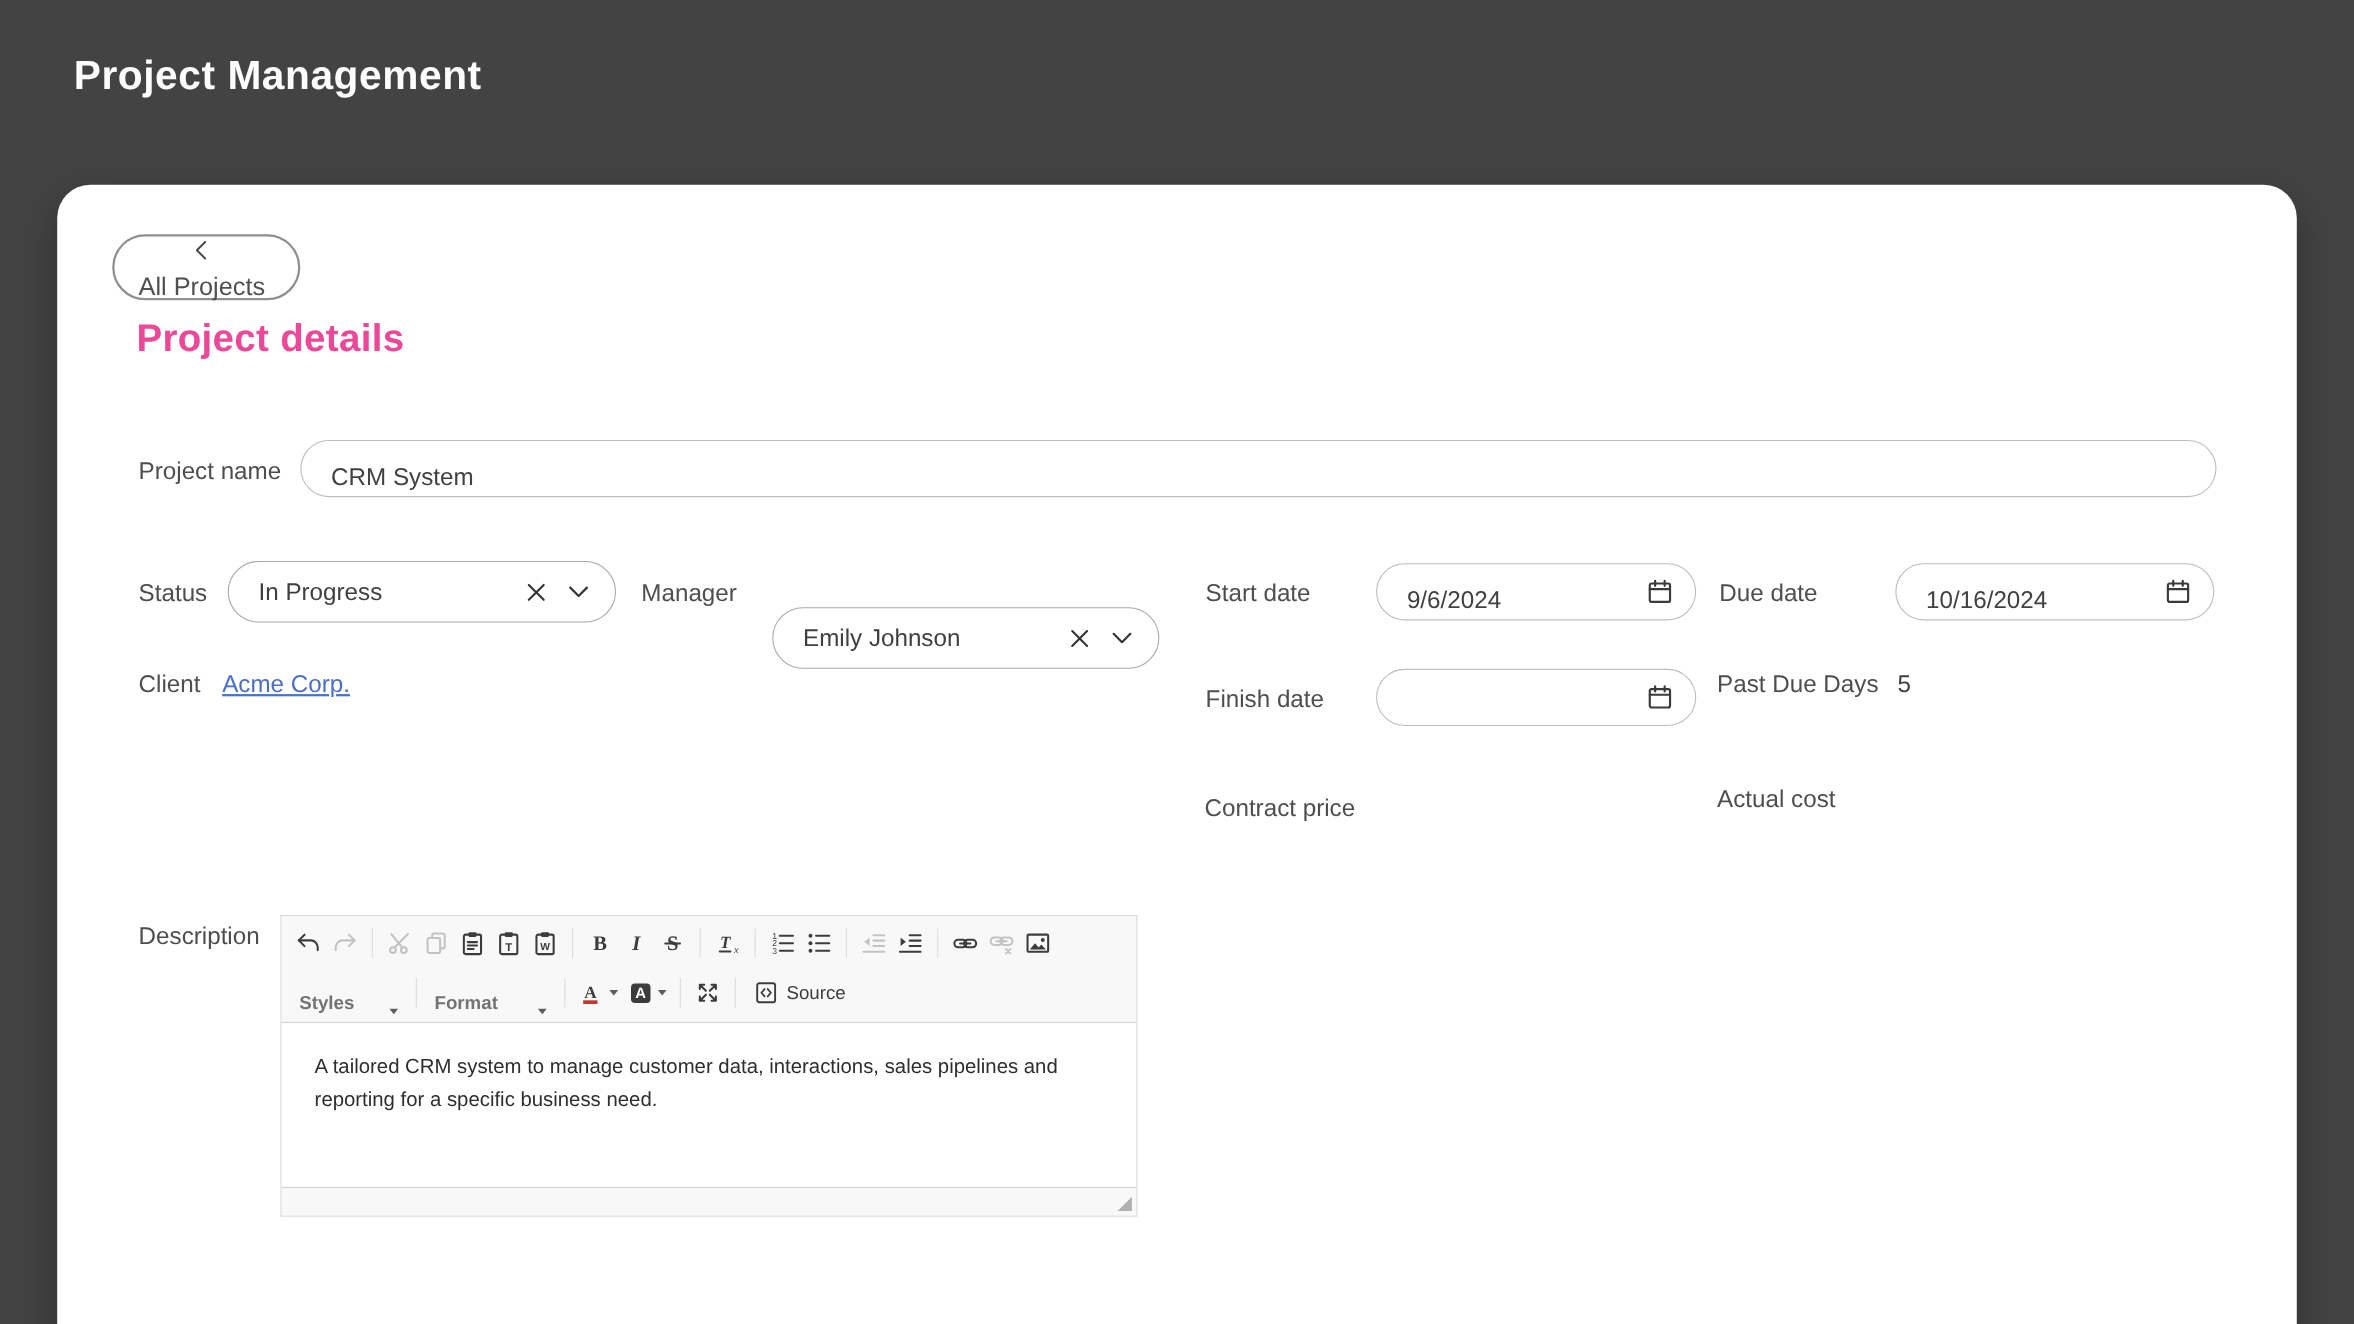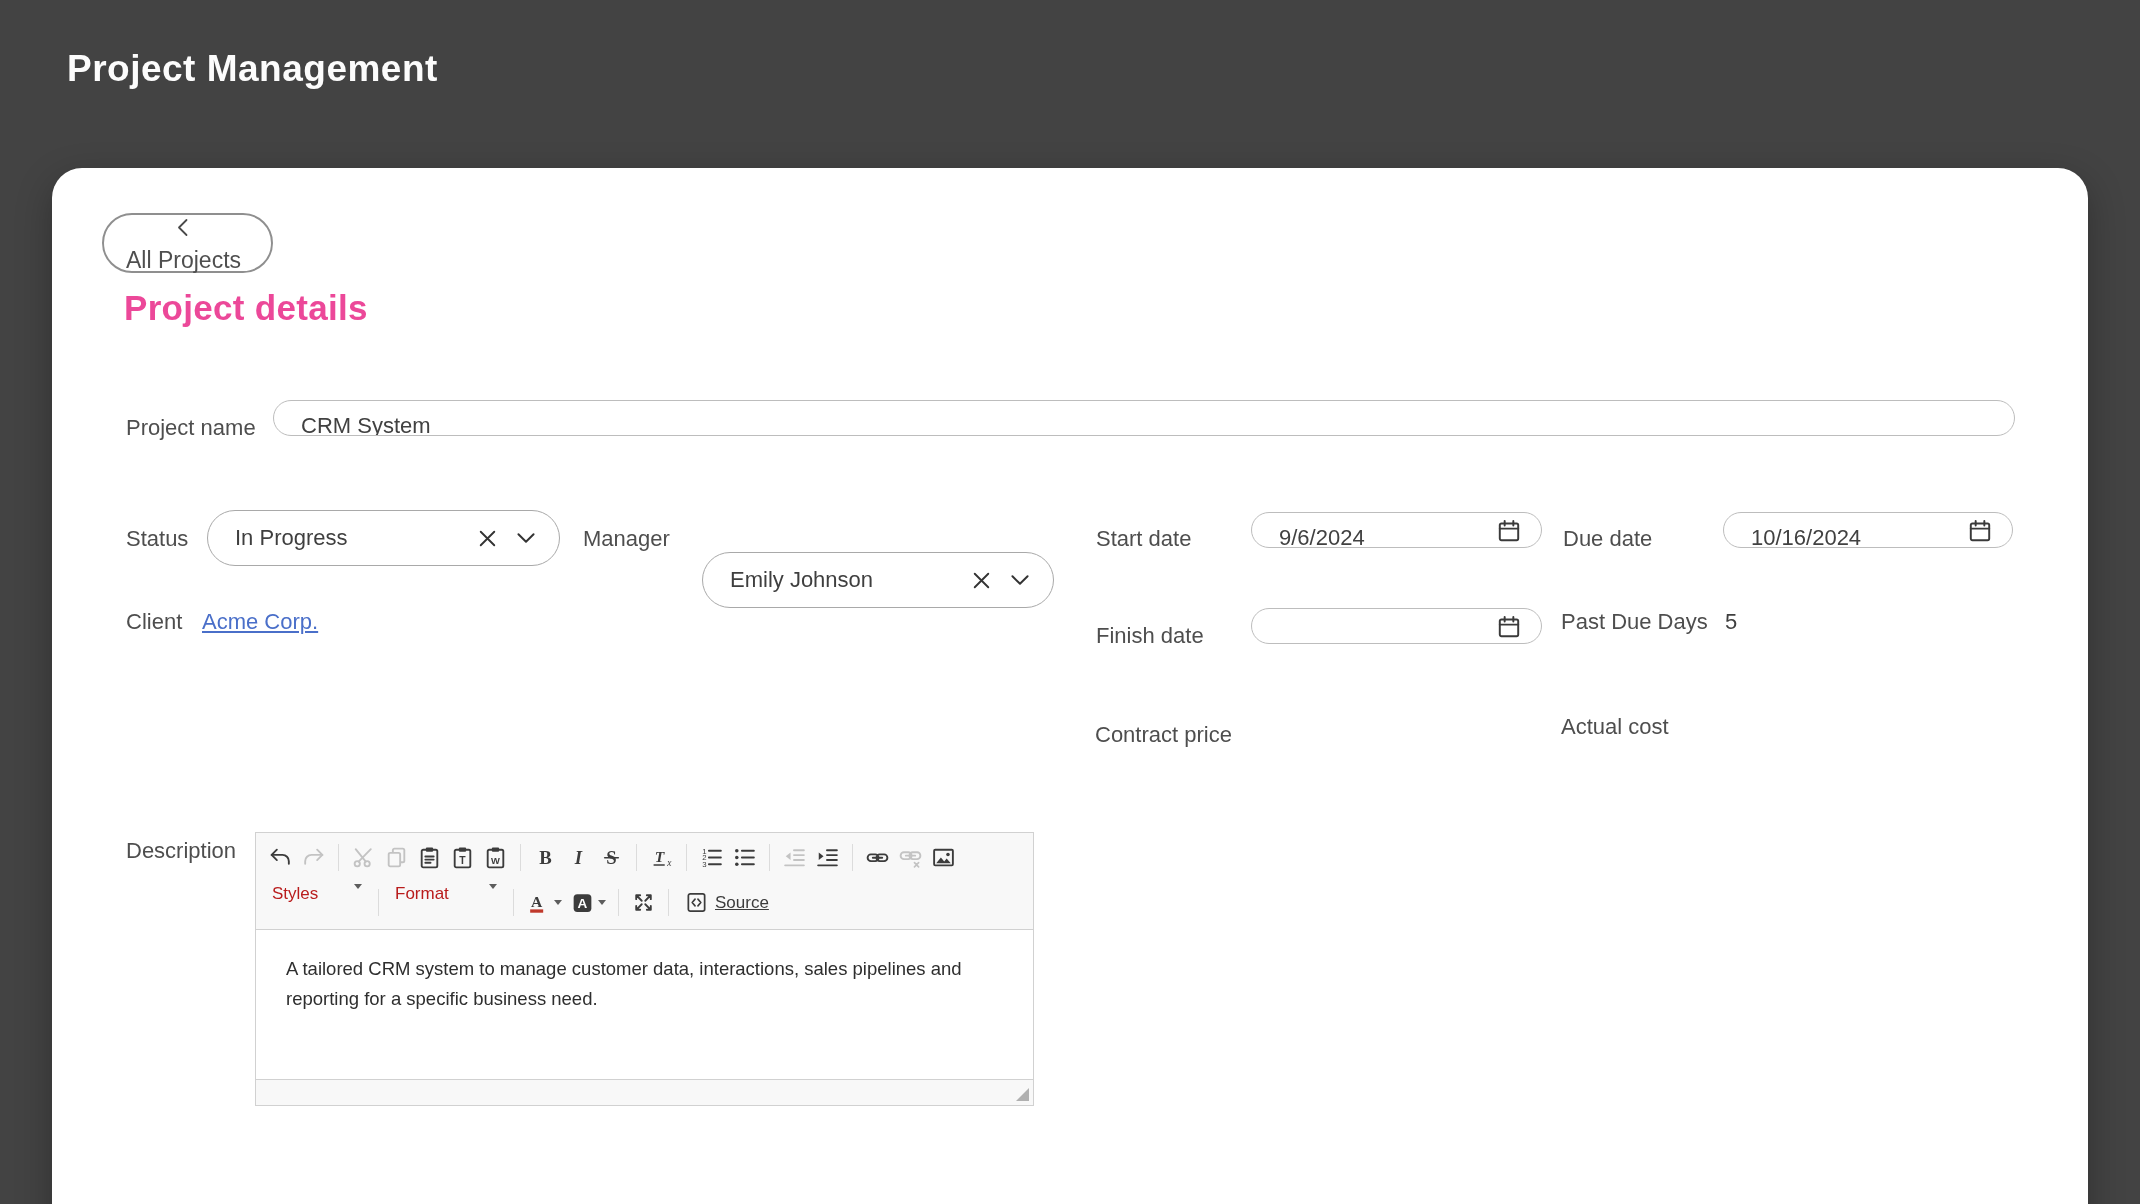--- a/index.html
+++ b/index.html
@@ -35,21 +35,21 @@
     font-size:23px; color:#4f4f4f; background:#fff; cursor:pointer;flex-direction:column;
   }
   .back-btn .ico { display:flex; color:#4a4a4a; }
 
   .page-title { position:absolute; left:72px; top:120px; font-size:35px; font-weight:bold; color:#ec4899; letter-spacing:.3px; }
 
   .lbl { position:absolute; font-size:22px; color:#4e4e4e; white-space:nowrap; }
   .val { position:absolute; font-size:22px; color:#3f3f3f; white-space:nowrap; }
 
   .pill-input {
-    position:absolute; height:36px; border:1.5px solid #bdbdbd; border-radius:28px;
+    position:absolute; height:52px; border:1.5px solid #bdbdbd; border-radius:28px;
     font-family:"Liberation Sans", sans-serif; font-size:22px; color:#414141;
     padding:16px 60px 0 27px; background:#fff; outline:none; width:100%;
   }
   .pill-wrap { position:absolute; }
   .pill-wrap .pill-input { position:relative; left:0; top:0; }
   .pill-wrap .ico-cal { position:absolute; right:20px; top:50%; transform:translateY(-50%); color:#3a3a3a; display:flex; cursor:pointer; }
 
   .combo {
     position:absolute; height:56px; border:1.5px solid #a9a9a9; border-radius:30px;
     background:#fff; display:flex; align-items:center; padding:0 20px 0 27px; cursor:pointer;
@@ -67,27 +67,27 @@
   }
   .ed-toolbar { background:#f8f8f8; border-bottom:1px solid #d1d1d1; padding:2px 8px 4px 8px; }
   .tb-row { display:flex; align-items:center; height:45px; }
   .tb-btn {
     width:33px; height:38px; display:flex; align-items:center; justify-content:center;
     color:#3c3c3c; cursor:pointer; border-radius:3px;
   }
   .tb-btn svg { width:25px; height:25px; }
   .tb-btn.disabled { color:#c3c3c3; cursor:default; }
   .tb-sep { width:1px; height:27px; background:#dcdcdc; margin:0 8px; flex:0 0 auto; }
-  .tb-combo { display:flex; align-items:flex-start; height:38px; padding:0 8px; cursor:pointer; color:#b91c1c; }
+  .tb-combo { display:flex; align-items:flex-end; height:38px; padding:0 8px; cursor:pointer; color:#737373;font-weight:bold; }
   .tb-combo .tb-combo-label { font-size:17px; }
   .dd-arrow { width:0; height:0; border-left:4.5px solid transparent; border-right:4.5px solid transparent; border-top:5.5px solid #5d5d5d; margin-left:6px; }
   .tb-combo.w-styles { width:106px; justify-content:space-between; }
   .tb-combo.w-format { width:118px; justify-content:space-between;gap:24px; }
   .combo-btn { width:auto; padding:0 4px; }
-  .src-btn { display:flex; align-items:center; gap:7px; height:38px; padding:0 8px; color:#3c3c3c; font-size:17px; cursor:pointer;text-decoration:underline; }
+  .src-btn { display:flex; align-items:center; gap:7px; height:38px; padding:0 8px; color:#3c3c3c; font-size:17px; cursor:pointer; }
   .src-btn svg { width:23px; height:23px; }
 
   .ed-content { flex:1 1 auto; background:#fff; padding:24px 30px; cursor:text; }
   .ed-content p { font-size:18.5px; line-height:1.62; color:#2e2e2e; max-width:700px; }
   .ed-footer { height:26px; background:#f8f8f8; border-top:1px solid #d1d1d1; position:relative; }
   .resize-handle {
     position:absolute; right:4px; bottom:4px; width:0; height:0; cursor:nwse-resize;
     border-left:13px solid transparent; border-bottom:13px solid #b0b0b0;
   }
 

